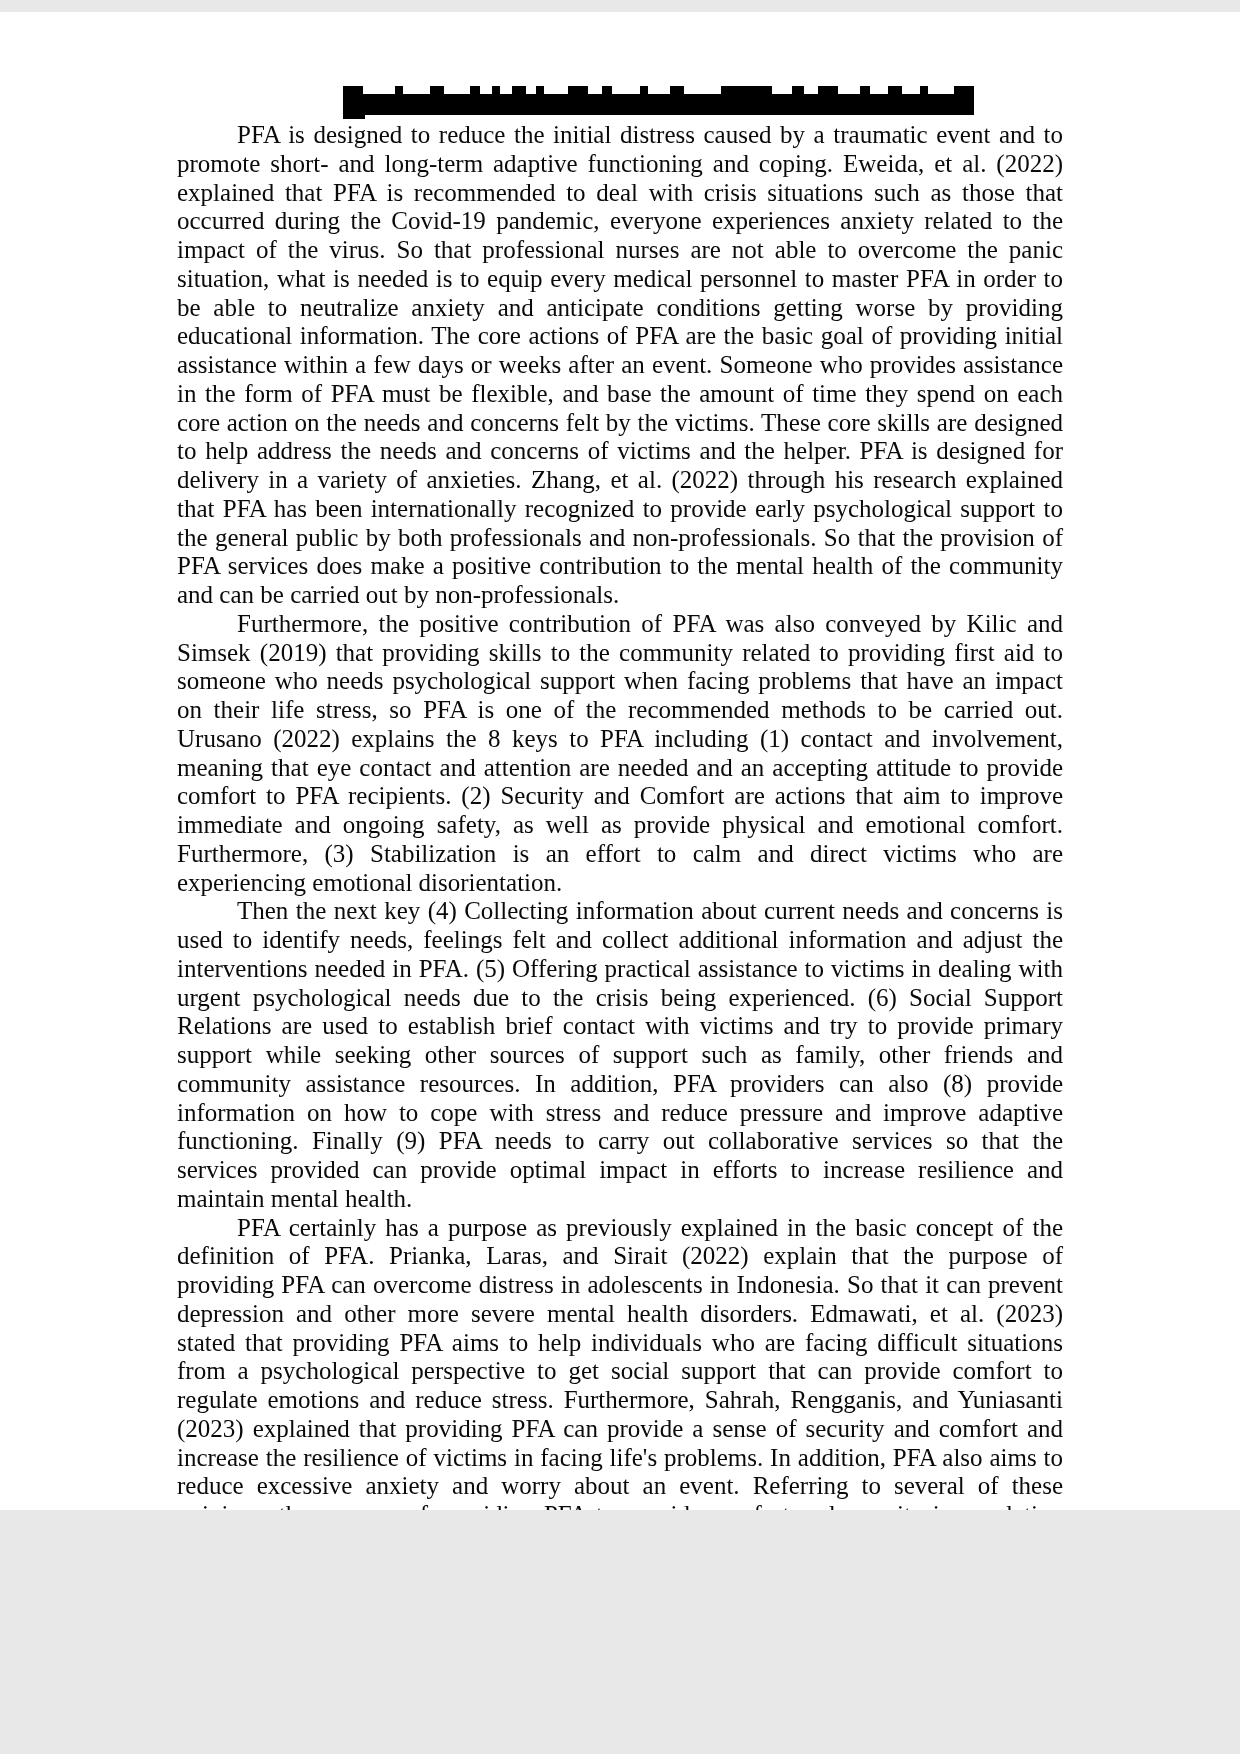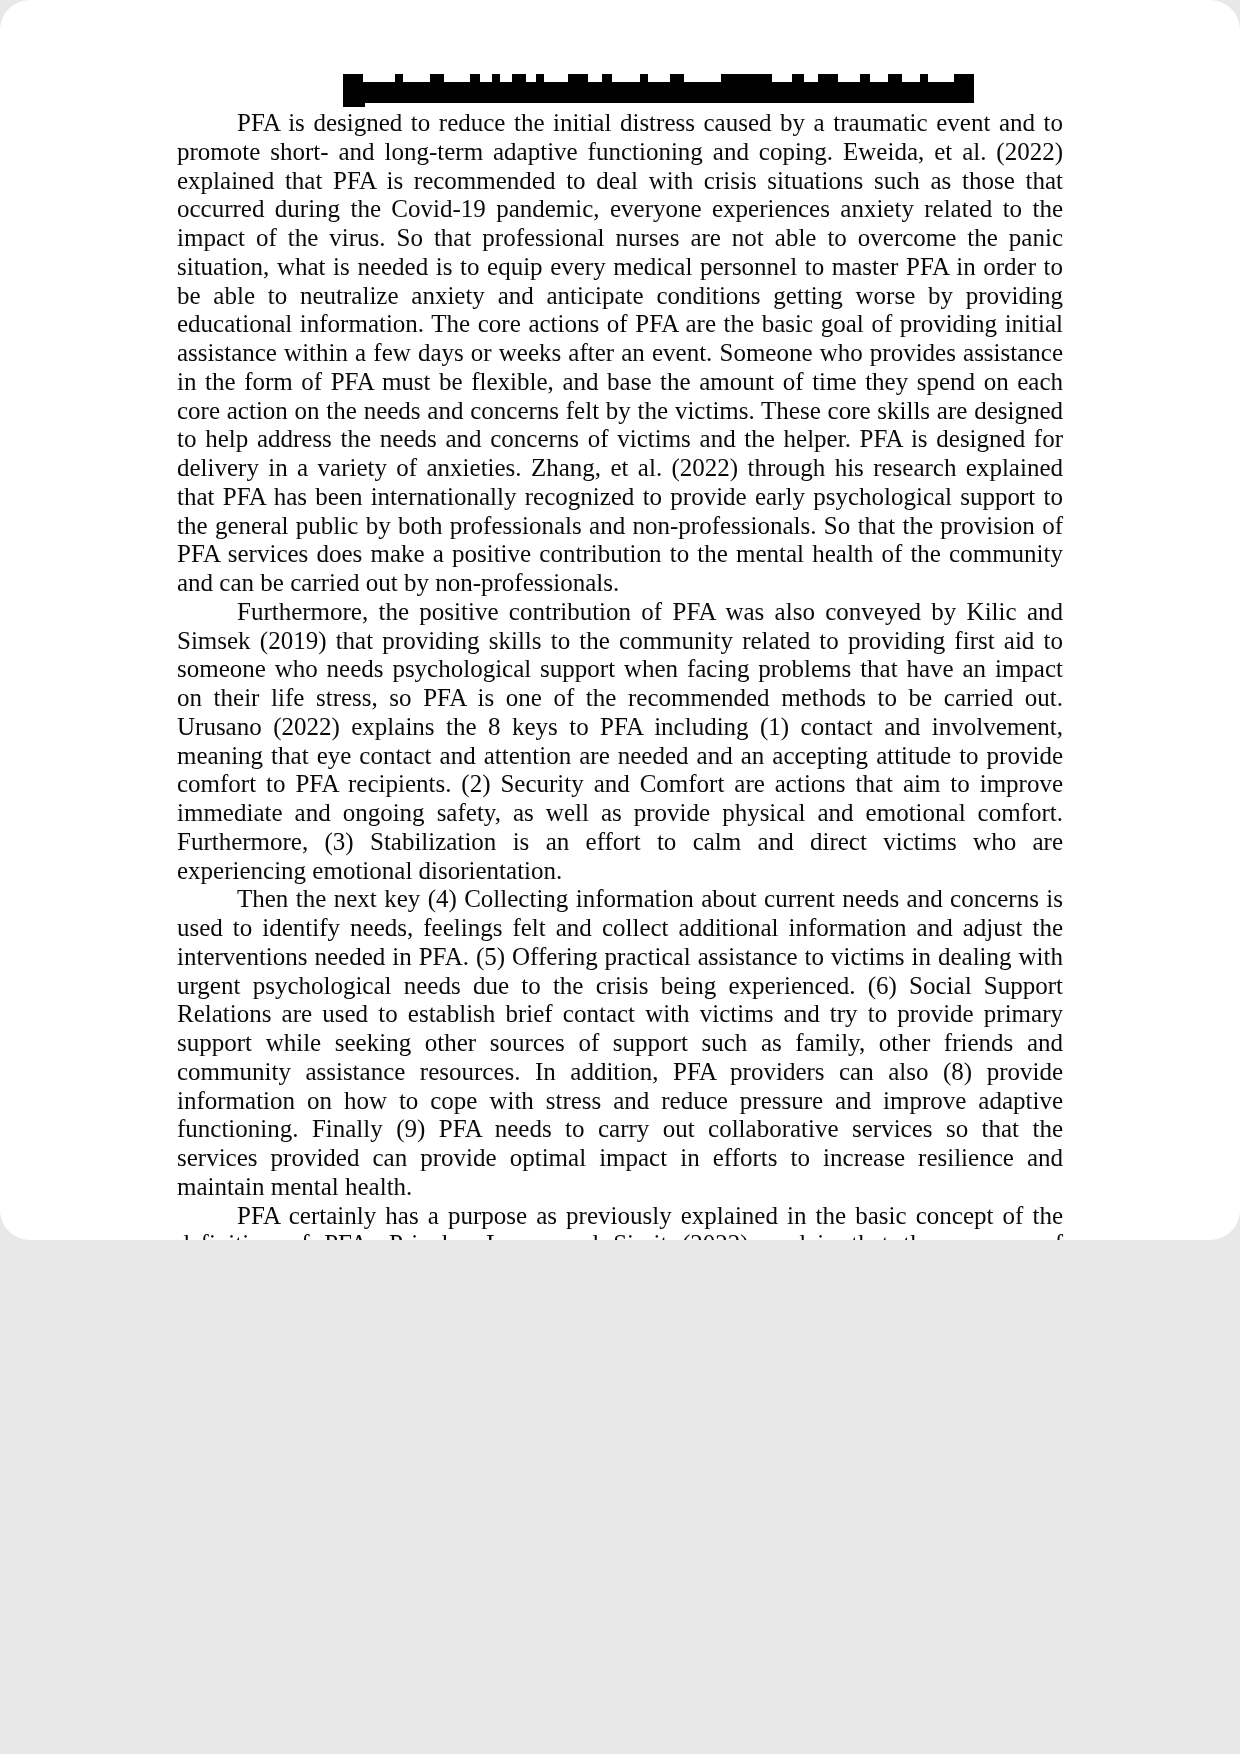--- a/index.html
+++ b/index.html
@@ -3,26 +3,25 @@
 <meta charset="utf-8">
 <style>
   html, body {
     margin: 0;
     padding: 0;
     background: #e8e8e8;
   }
   .page {
     position: relative;
     width: 1240px;
-    height: 1240px;
-    margin: 0 auto;
+    height: 1498px;
+    margin: 12px auto;
     background: var(--page-background, #ffffff);
     overflow: hidden;
     font-family: "Liberation Serif", serif;
-    border-radius: 30px;
   }
   .redaction-svg {
     position: absolute;
     display: block;
   }
   .redaction-svg rect.ink { fill: var(--redaction, #000000); }
   .redaction-svg rect.hole { fill: var(--page-background, #ffffff); }
   .body-text {
     position: absolute;
     left: 177px;

